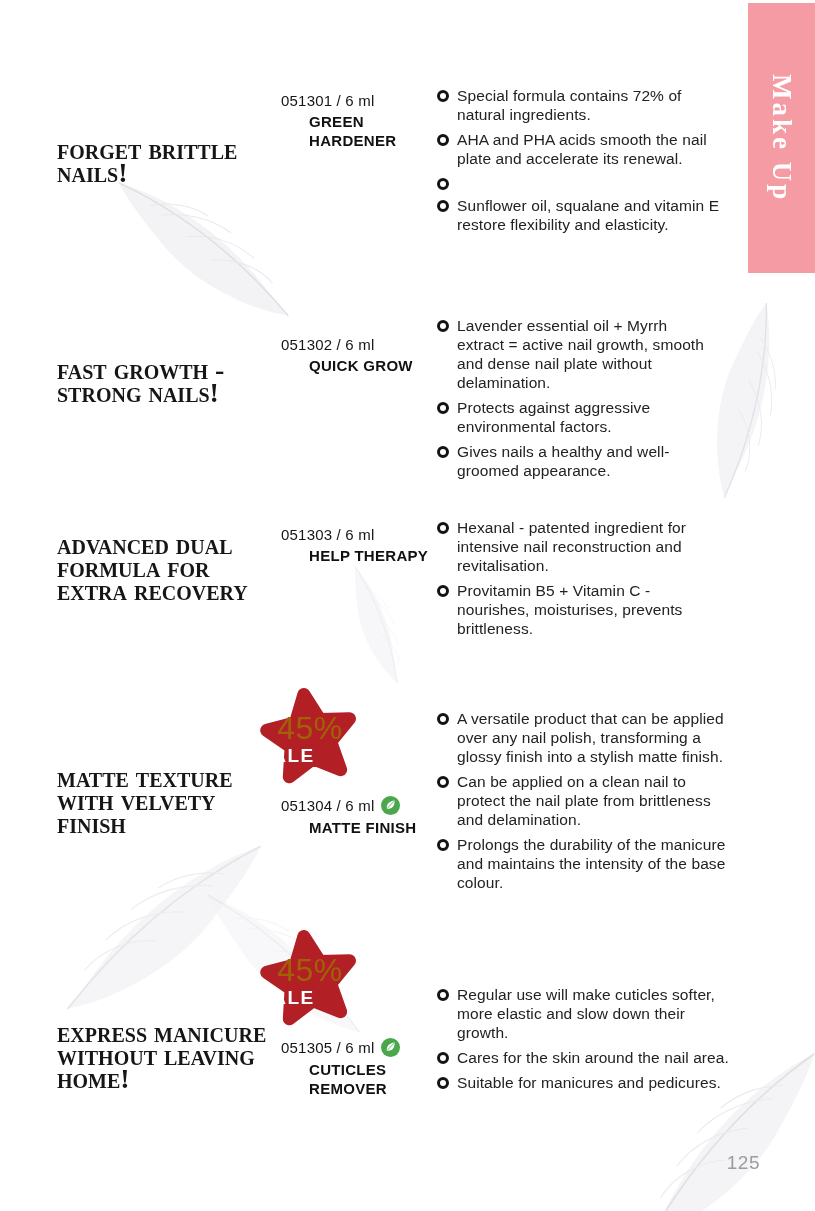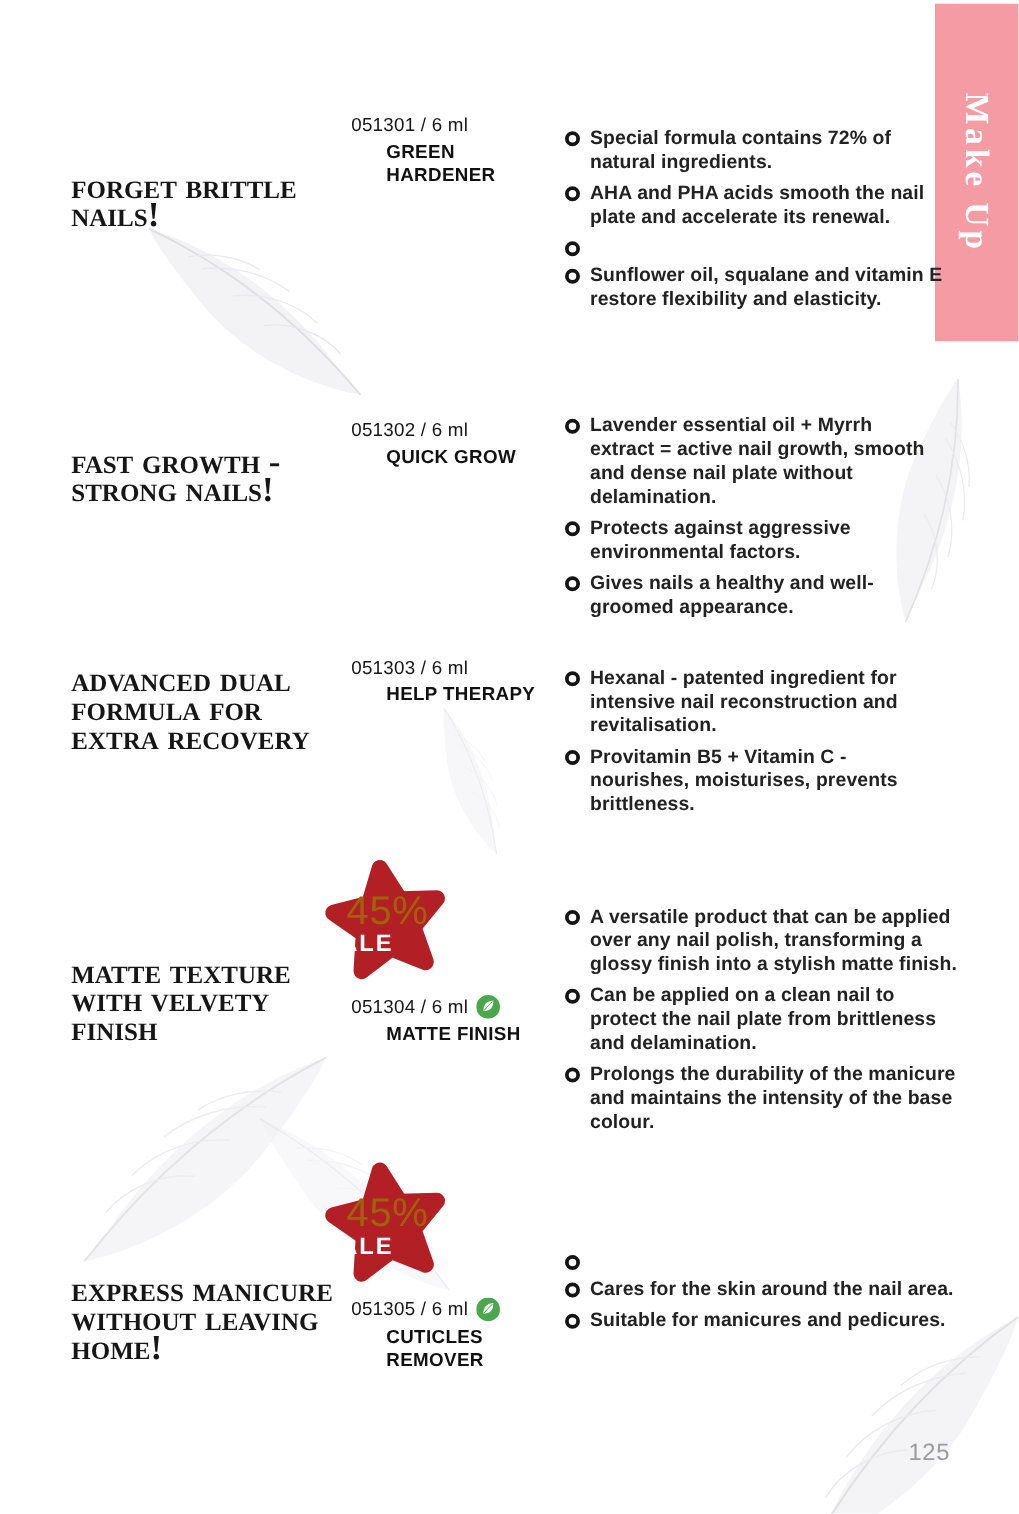--- a/index.html
+++ b/index.html
@@ -41,21 +41,21 @@
   .sale-star svg{position:absolute;inset:0;transform:rotate(-8deg);}
   .sale-star .pct{
     position:absolute;left:0;right:0;top:24px;text-align:center;
     color:#a16207;font-size:32px;font-weight:400;letter-spacing:.5px;
   }
   .sale-star .sale-word{
     position:absolute;left:0;right:0;top:59px;text-align:left;
     color:#fff;font-size:19px;font-weight:bold;letter-spacing:1.5px;
   }
   
-  .bullets{position:absolute;left:437px;top:0;width:330px;margin:15px;padding:0;list-style:none;font-weight:bold;}
+  .bullets{position:absolute;left:437px;top:0;width:330px;margin:0;padding:0;list-style:none;}
   .bullets li{display:flex;gap:8px;margin:0 0 6px 0;}
   .ring{
     width:6px;height:6px;border:3.2px solid #141414;border-radius:50%;
     flex-shrink:0;margin-top:4px;background:#fff;
   }
   .btext{font-size:15.5px;line-height:19px;color:#222;white-space:pre-line;letter-spacing:.1px;}
   
   .s1{top:86px}  .s1 .headline{top:52px}  .s1 .product-info{top:6px}
   .s2{top:316px} .s2 .headline{top:42px}  .s2 .product-info{top:20px}
   .s3{top:518px} .s3 .headline{top:15px}  .s3 .product-info{top:8px}
@@ -267,20 +267,23 @@
           <path d="M13.6 4.4 C8.2 5.0 5.4 7.9 5.8 12.8 C10.9 13.2 13.9 9.9 13.6 4.4 Z" fill="#ffffff"></path>
           <path d="M6.3 12.4 C8.6 9.6 11 7.3 13 5.2" stroke="#4aa74b" stroke-width="0.8" fill="none"></path>
         </svg>
       </div>
       <div class="pname">CUTICLES
 REMOVER</div>
     </div>
     <ul class="bullets">
           <li>
             <span class="ring"></span>
+            <span class="btext">Regular use will make cuticles softer,
+more elastic and slow down their
+growth.</span>
           </li>
           <li>
             <span class="ring"></span>
             <span class="btext">Cares for the skin around the nail area.</span>
           </li>
           <li>
             <span class="ring"></span>
             <span class="btext">Suitable for manicures and pedicures.</span>
           </li>
         </ul>

